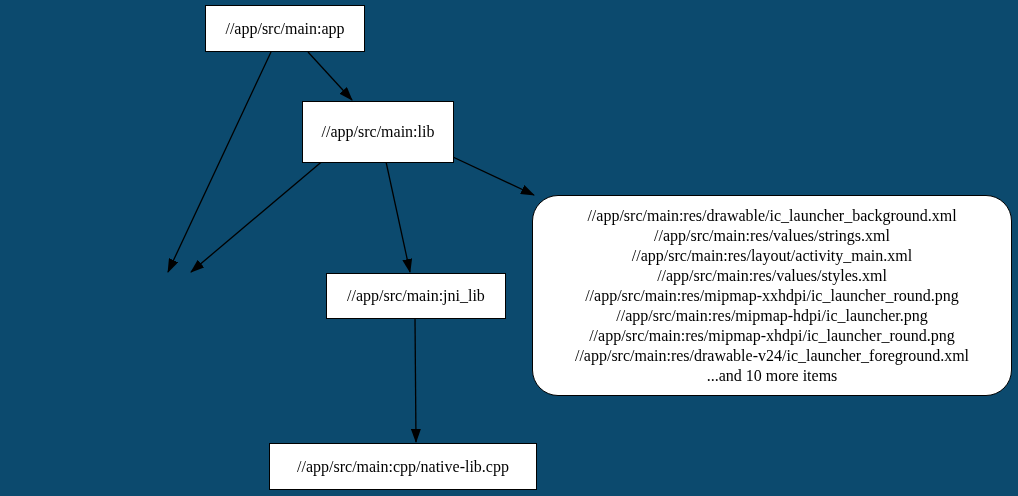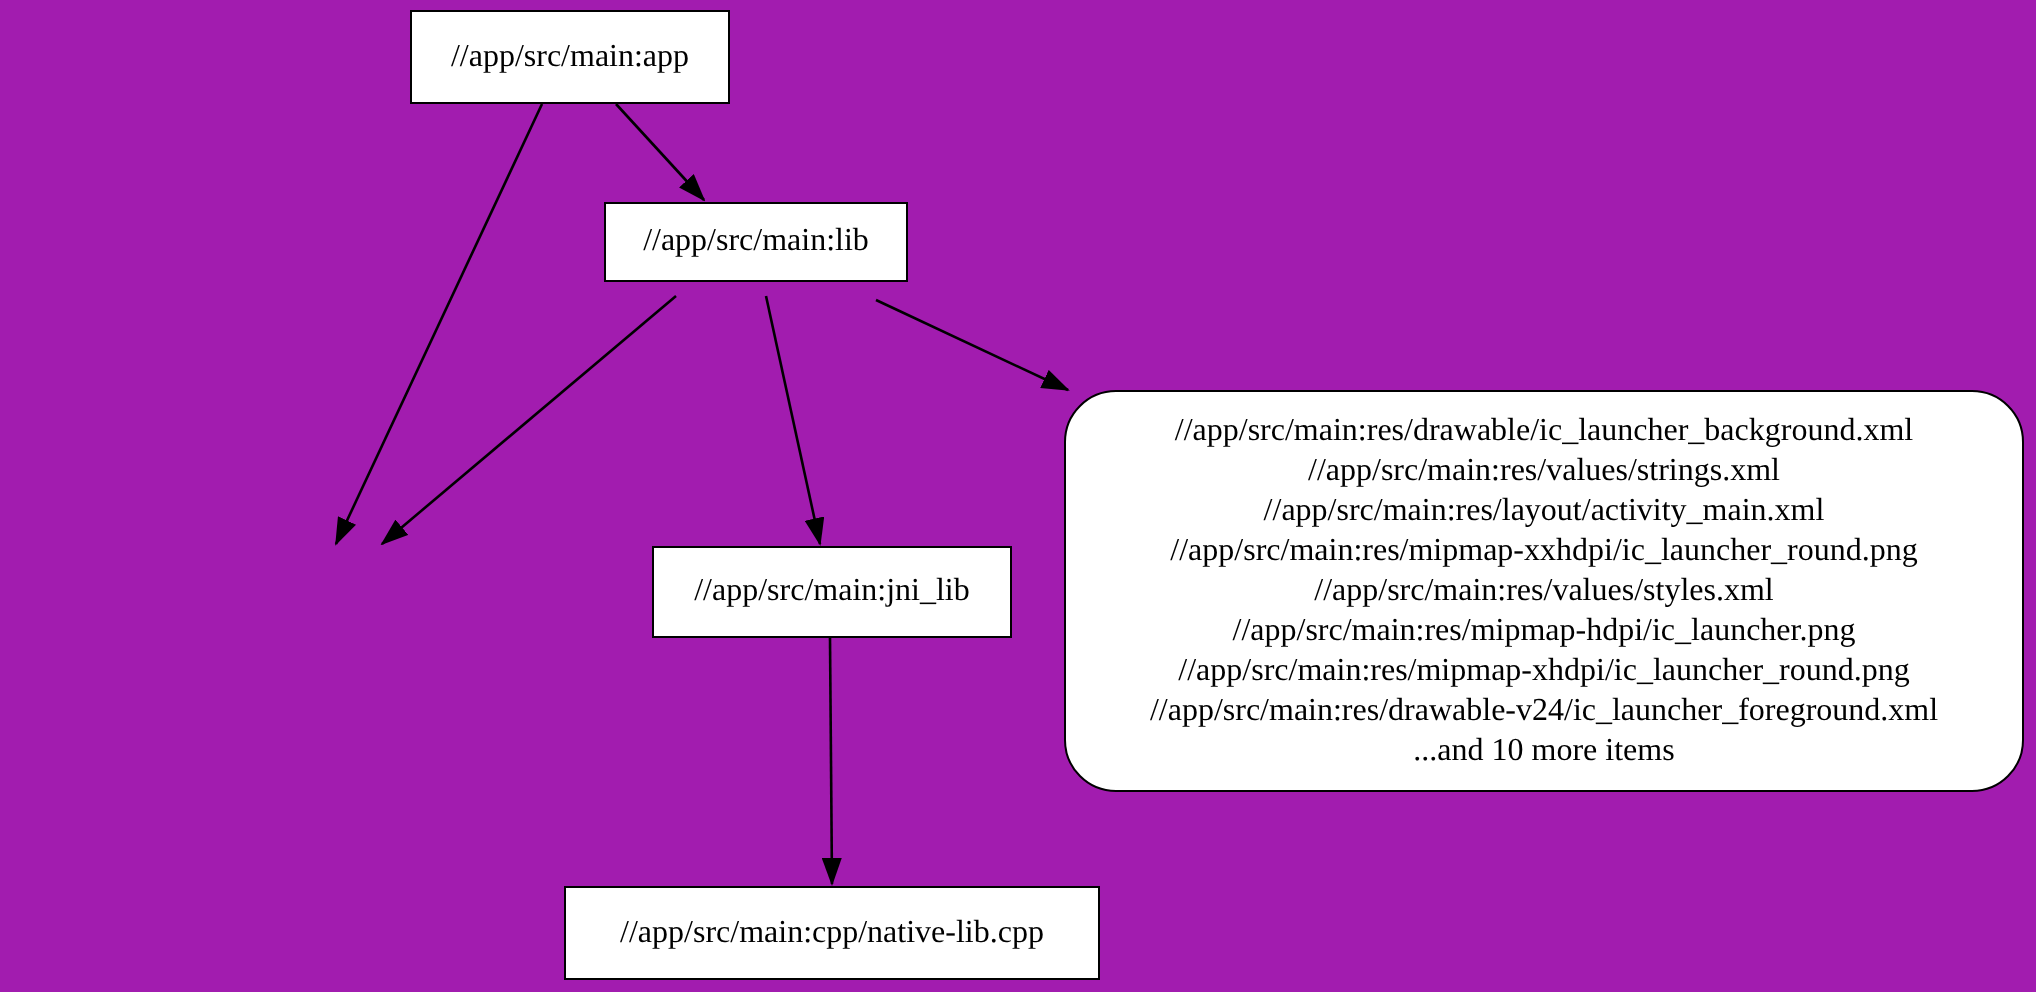--- a/index.html
+++ b/index.html
@@ -4,21 +4,21 @@
 <style>
   html, body {
     margin: 0;
     padding: 0;
     background: #ffffff;
   }
   .canvas {
     position: relative;
     width: 1018px;
     height: 496px;
-    background: #a21caf;
+    background: #0c4a6e;
     font-family: "Liberation Serif", "DejaVu Serif", serif;
     color: #000000;
     overflow: hidden;
   }
   .edges-layer {
     position: absolute;
     left: 0;
     top: 0;
     width: 1018px;
     height: 496px;
@@ -35,25 +35,25 @@
     display: flex;
     flex-direction: column;
     align-items: center;
     justify-content: center;
     text-align: center;
     font-size: 16px;
     line-height: 20px;
     white-space: nowrap;
   }
   .node-app        { left: 205px; top: 5px;   width: 160px; height: 47px; }
-  .node-lib        { left: 302px; top: 101px; width: 152px; height: 40px; }
+  .node-lib        { left: 302px; top: 101px; width: 152px; height: 62px; }
   .node-manifest   { left: 5px;   top: 273px; width: 295px; height: 46px; }
   .node-jni-lib    { left: 326px; top: 273px; width: 180px; height: 46px; text-align: center; }
   .node-res-group  { left: 532px; top: 195px; width: 480px; height: 201px; border-radius: 26px; }
-  .node-native-cpp { left: 282px; top: 443px; width: 268px; height: 47px; }
+  .node-native-cpp { left: 269px; top: 443px; width: 268px; height: 47px; }
 </style>
 </head>
 <body>
 
 <div class="canvas">
 
   <svg class="edges-layer" width="1018" height="496" viewBox="0 0 1018 496" xmlns="http://www.w3.org/2000/svg">
     <defs>
       <marker id="arrow" markerUnits="userSpaceOnUse" markerWidth="14" markerHeight="10" refX="13" refY="5" orient="auto">
         <path d="M0,0 L14,5 L0,10 z" fill="#000000"></path>
@@ -77,22 +77,22 @@
 
 
   <div class="node node-jni-lib">
     <span>//app/src/main:jni_lib</span>
   </div>
 
   <div class="node node-res-group">
     <span>//app/src/main:res/drawable/ic_launcher_background.xml</span>
     <span>//app/src/main:res/values/strings.xml</span>
     <span>//app/src/main:res/layout/activity_main.xml</span>
+    <span>//app/src/main:res/values/styles.xml</span>
     <span>//app/src/main:res/mipmap-xxhdpi/ic_launcher_round.png</span>
-    <span>//app/src/main:res/values/styles.xml</span>
     <span>//app/src/main:res/mipmap-hdpi/ic_launcher.png</span>
     <span>//app/src/main:res/mipmap-xhdpi/ic_launcher_round.png</span>
     <span>//app/src/main:res/drawable-v24/ic_launcher_foreground.xml</span>
     <span>...and 10 more items</span>
   </div>
 
   <div class="node node-native-cpp">
     <span>//app/src/main:cpp/native-lib.cpp</span>
   </div>
 

